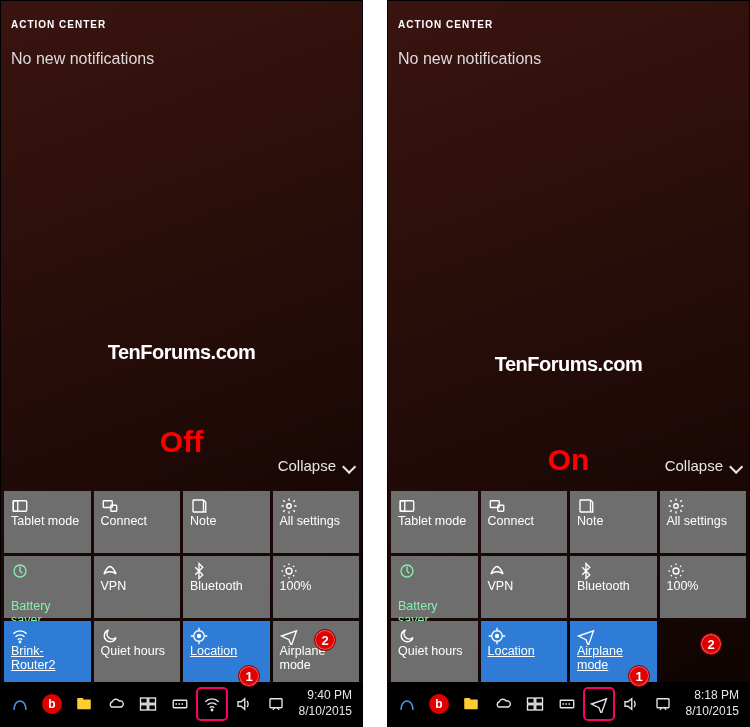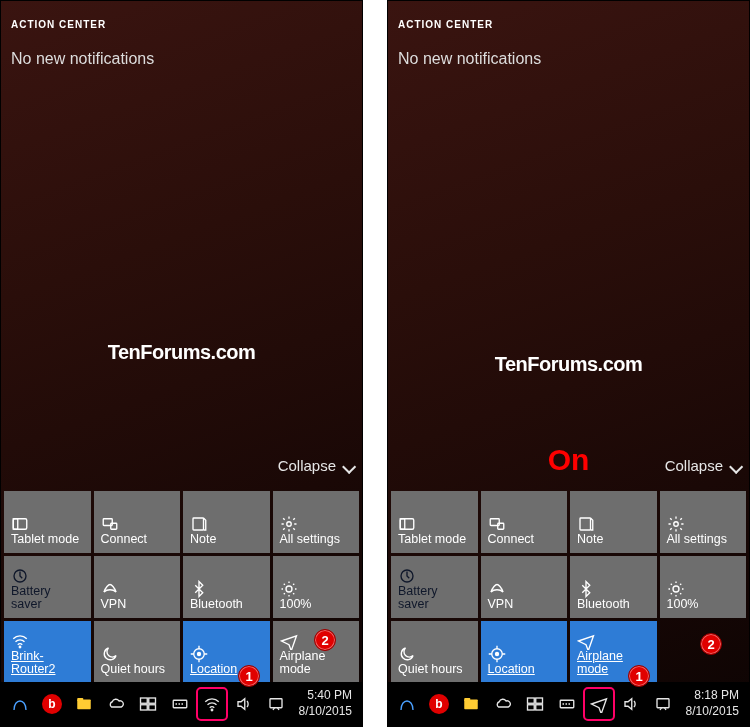--- a/index.html
+++ b/index.html
@@ -80,26 +80,26 @@
     gap: 3px;
   }
   .tile {
     height: 62px;
     background: #6e6e6e;
     color: #fff;
     font-size: 12.5px;
     padding: 6px 7px;
     display: flex;
     flex-direction: column;
-    justify-content: flex-end;
+    justify-content: flex-start;
     cursor: pointer;
     position: relative;
   }
   .tile.active { background: #2e7cd6; text-decoration: underline; }
-  .tile.disabled { color: #0f172a; }
+  .tile.disabled { color: #86efac; gap: 20px; }
   .tile .label { font-size: 12.5px; line-height: 1.1; }
   .tile .ic { width: 18px; height: 18px; display: flex; align-items: center; justify-content: flex-start; }
   .tile .ic svg { width: 18px; height: 18px; fill: none; stroke: currentColor; stroke-width: 1.8; }
 
   .taskbar {
     position: absolute;
     left: 0; right: 0; bottom: 0;
     height: 44px;
     background: #000;
     display: flex;
@@ -150,20 +150,21 @@
   }
 </style>
 </head>
 <body>
 
 <div class="panels" id="panels">
     <div class="panel">
       <div class="ac-header">ACTION CENTER</div>
       <div class="no-notif">No new notifications</div>
       <div class="watermark" style="top: 340px;">TenForums.com</div>
+      <div class="state-label" style="top: 424px;">Off</div>
       <div class="collapse">
         <span>Collapse</span>
         <span class="chev-down"></span>
       </div>
       <div class="tiles">
         <div class="tile">
           <div class="ic">
             <svg viewBox="0 0 24 24">
               <rect x="3" y="5" width="18" height="14" rx="2"></rect>
               <rect x="3" y="5" width="6" height="14"></rect>
@@ -319,21 +320,21 @@
             <path d="M16 8c2 2 2 6 0 8"></path>
           </svg>
         </div>
         <div class="tb-ic">
           <svg viewBox="0 0 24 24">
             <rect x="4" y="5" width="16" height="12" rx="1"></rect>
             <path d="M10 17l-2 3M14 17l2 3"></path>
           </svg>
         </div>
         <div class="tb-clock">
-          <div>5:40 PM</div>
+          <div>9:40 PM</div>
           <div>8/10/2015</div>
         </div>
       </div>
       <div class="callout" style="left: 237px; top: 664px;">1</div>
       <div class="callout" style="left: 313px; top: 628px;">2</div>
     </div>
     <div class="panel">
       <div class="ac-header">ACTION CENTER</div>
       <div class="no-notif">No new notifications</div>
       <div class="watermark" style="top: 352px;">TenForums.com</div>

